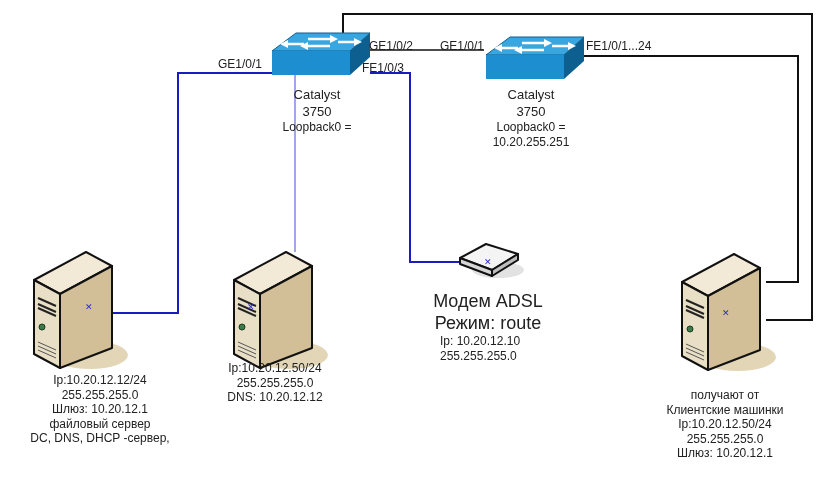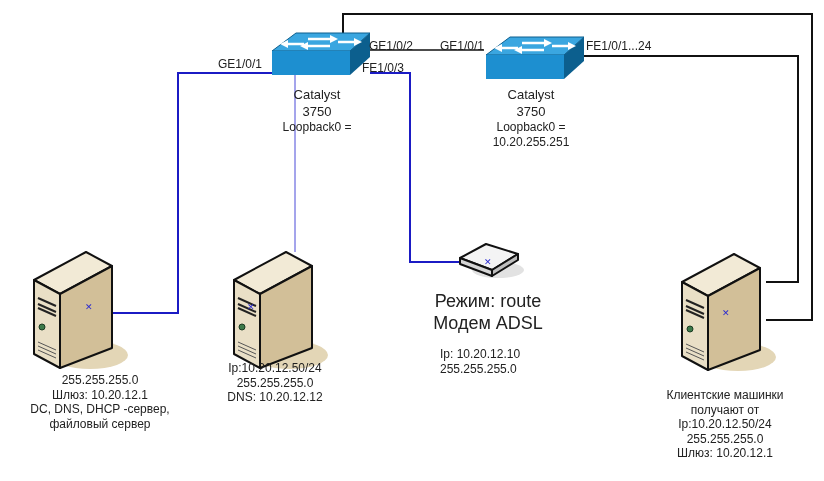--- a/index.html
+++ b/index.html
@@ -119,42 +119,43 @@
 
   <svg class="device" style="left:456px;top:240px;" width="70" height="40">
     <ellipse cx="42" cy="30" rx="26" ry="8" fill="#e2e2e2"></ellipse>
     <polygon points="4,18 30,4 62,14 36,30" fill="#f4f4f4" stroke="#111" stroke-width="2" stroke-linejoin="round"></polygon>
     <polygon points="4,18 36,30 36,36 4,24" fill="#d6d6d6" stroke="#111" stroke-width="2" stroke-linejoin="round"></polygon>
     <polygon points="36,30 62,14 62,20 36,36" fill="#bdbdbd" stroke="#111" stroke-width="2" stroke-linejoin="round"></polygon>
   </svg>
   <div class="xmark" style="left:484px;top:258px;">✕</div>
 
   <div class="block" style="left:418px;top:290px;width:140px;">
+    <div class="huge">Модем ADSL</div>
     <div class="huge">Режим: route</div>
-    <div class="huge">Модем ADSL</div>
   </div>
-  <div class="block" style="left:430px;top:347px;width:100px;text-align:left;padding-left:10px;">
+  <div class="block" style="left:430px;top:334px;width:100px;text-align:left;padding-left:10px;">
     <div>Ip: 10.20.12.10</div>
     <div>255.255.255.0</div>
   </div>
 
   <div class="block" style="left:0px;top:373px;width:200px;">
+    <div>Ip:10.20.12.12/24</div>
     <div>255.255.255.0</div>
     <div>Шлюз: 10.20.12.1</div>
+    <div>файловый сервер</div>
     <div>DC, DNS, DHCP -сервер,</div>
-    <div>файловый сервер</div>
   </div>
 
   <div class="block" style="left:205px;top:361px;width:140px;">
     <div>Ip:10.20.12.50/24</div>
     <div>255.255.255.0</div>
     <div>DNS: 10.20.12.12</div>
   </div>
 
   <div class="block" style="left:650px;top:388px;width:150px;">
+    <div>получают от</div>
     <div>Клиентские машинки</div>
-    <div>получают от</div>
     <div>Ip:10.20.12.50/24</div>
     <div>255.255.255.0</div>
     <div>Шлюз: 10.20.12.1</div>
   </div>
 
 </div>
 
 </body></html>

